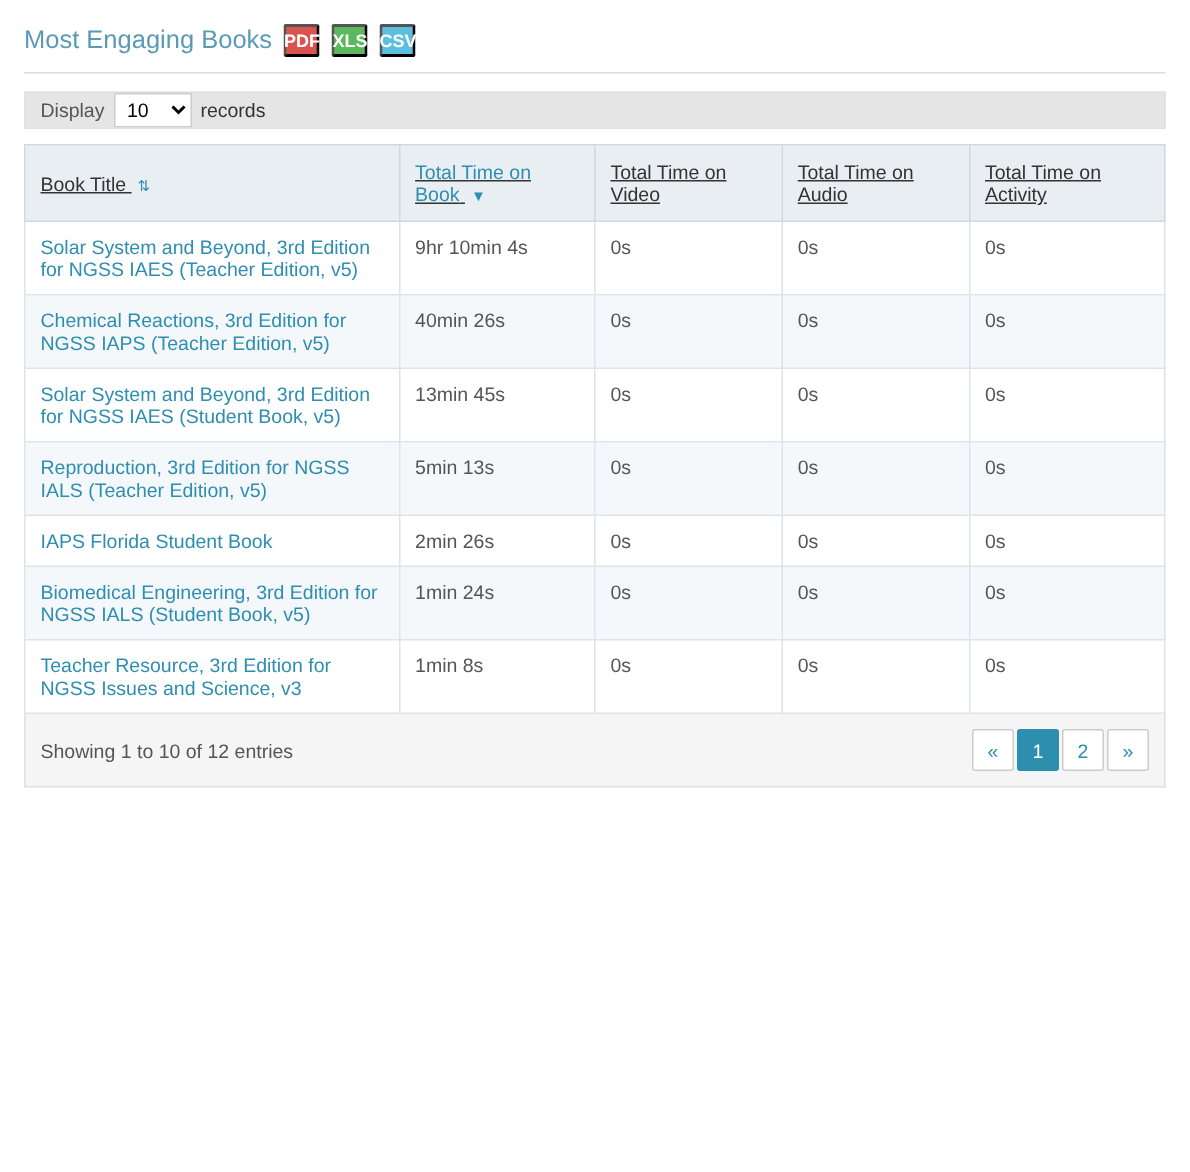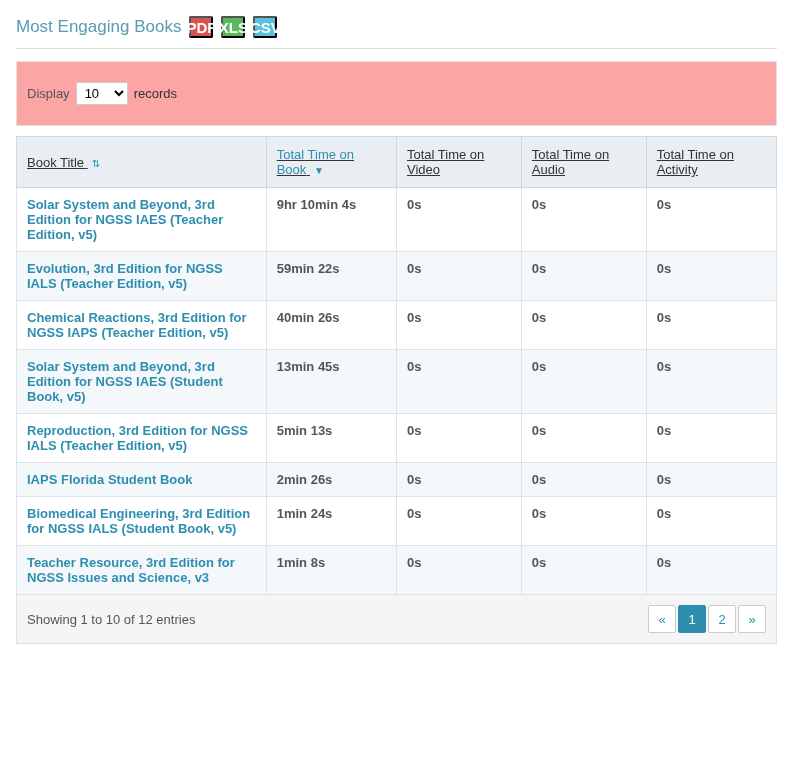--- a/index.html
+++ b/index.html
@@ -36,31 +36,31 @@
       cursor: pointer;
       border-radius: 2px;
     }
 
     .icon-pdf { background: #d9534f; }
     .icon-xls { background: #5cb85c; }
     .icon-csv { background: #5bc0de; }
 
     .icon-btn span {
       color: white;
-      font-size: 15px;
+      font-size: 12px;
       font-weight: bold;
     }
 
     .controls {
       display: flex;
       align-items: center;
       gap: 6px;
       margin-bottom: 10px;
-      padding: 20px 10px;
-      background: #fca5a5;
+      padding: 0 10px;
+      background: #e5e5e5;
       border: 1px solid #e0e0e0;
     }
 
     .controls label {
       color: #555;
       font-size: 13px;
     }
 
     .controls select {
       padding: 2px 4px;
@@ -91,21 +91,20 @@
 
     .sort-icon {
       display: inline-block;
       margin-left: 4px;
       font-size: 10px;
       color: #2e8eb0;
     }
 
     tbody tr {
       background: #fff;
-      font-weight: bold;
     }
 
     tbody tr:nth-child(even) {
       background: #f4f8fb;
     }
 
     tbody td {
       padding: 9px 10px;
       border: 1px solid #dde4e9;
       vertical-align: top;
@@ -202,27 +201,20 @@
   </thead>
   <tbody id="table-body">
   <tr>
         <td class="book-title-cell"><a href="#">Solar System and Beyond, 3rd Edition for NGSS IAES (Teacher Edition, v5)</a></td>
         <td>9hr 10min 4s</td>
         <td>0s</td>
         <td>0s</td>
         <td>0s</td>
       </tr>
       <tr>
-        <td class="book-title-cell"><a href="#">Evolution, 3rd Edition for NGSS IALS (Teacher Edition, v5)</a></td>
-        <td>59min 22s</td>
-        <td>0s</td>
-        <td>0s</td>
-        <td>0s</td>
-      </tr>
-      <tr>
         <td class="book-title-cell"><a href="#">Chemical Reactions, 3rd Edition for NGSS IAPS (Teacher Edition, v5)</a></td>
         <td>40min 26s</td>
         <td>0s</td>
         <td>0s</td>
         <td>0s</td>
       </tr>
       <tr>
         <td class="book-title-cell"><a href="#">Solar System and Beyond, 3rd Edition for NGSS IAES (Student Book, v5)</a></td>
         <td>13min 45s</td>
         <td>0s</td>

